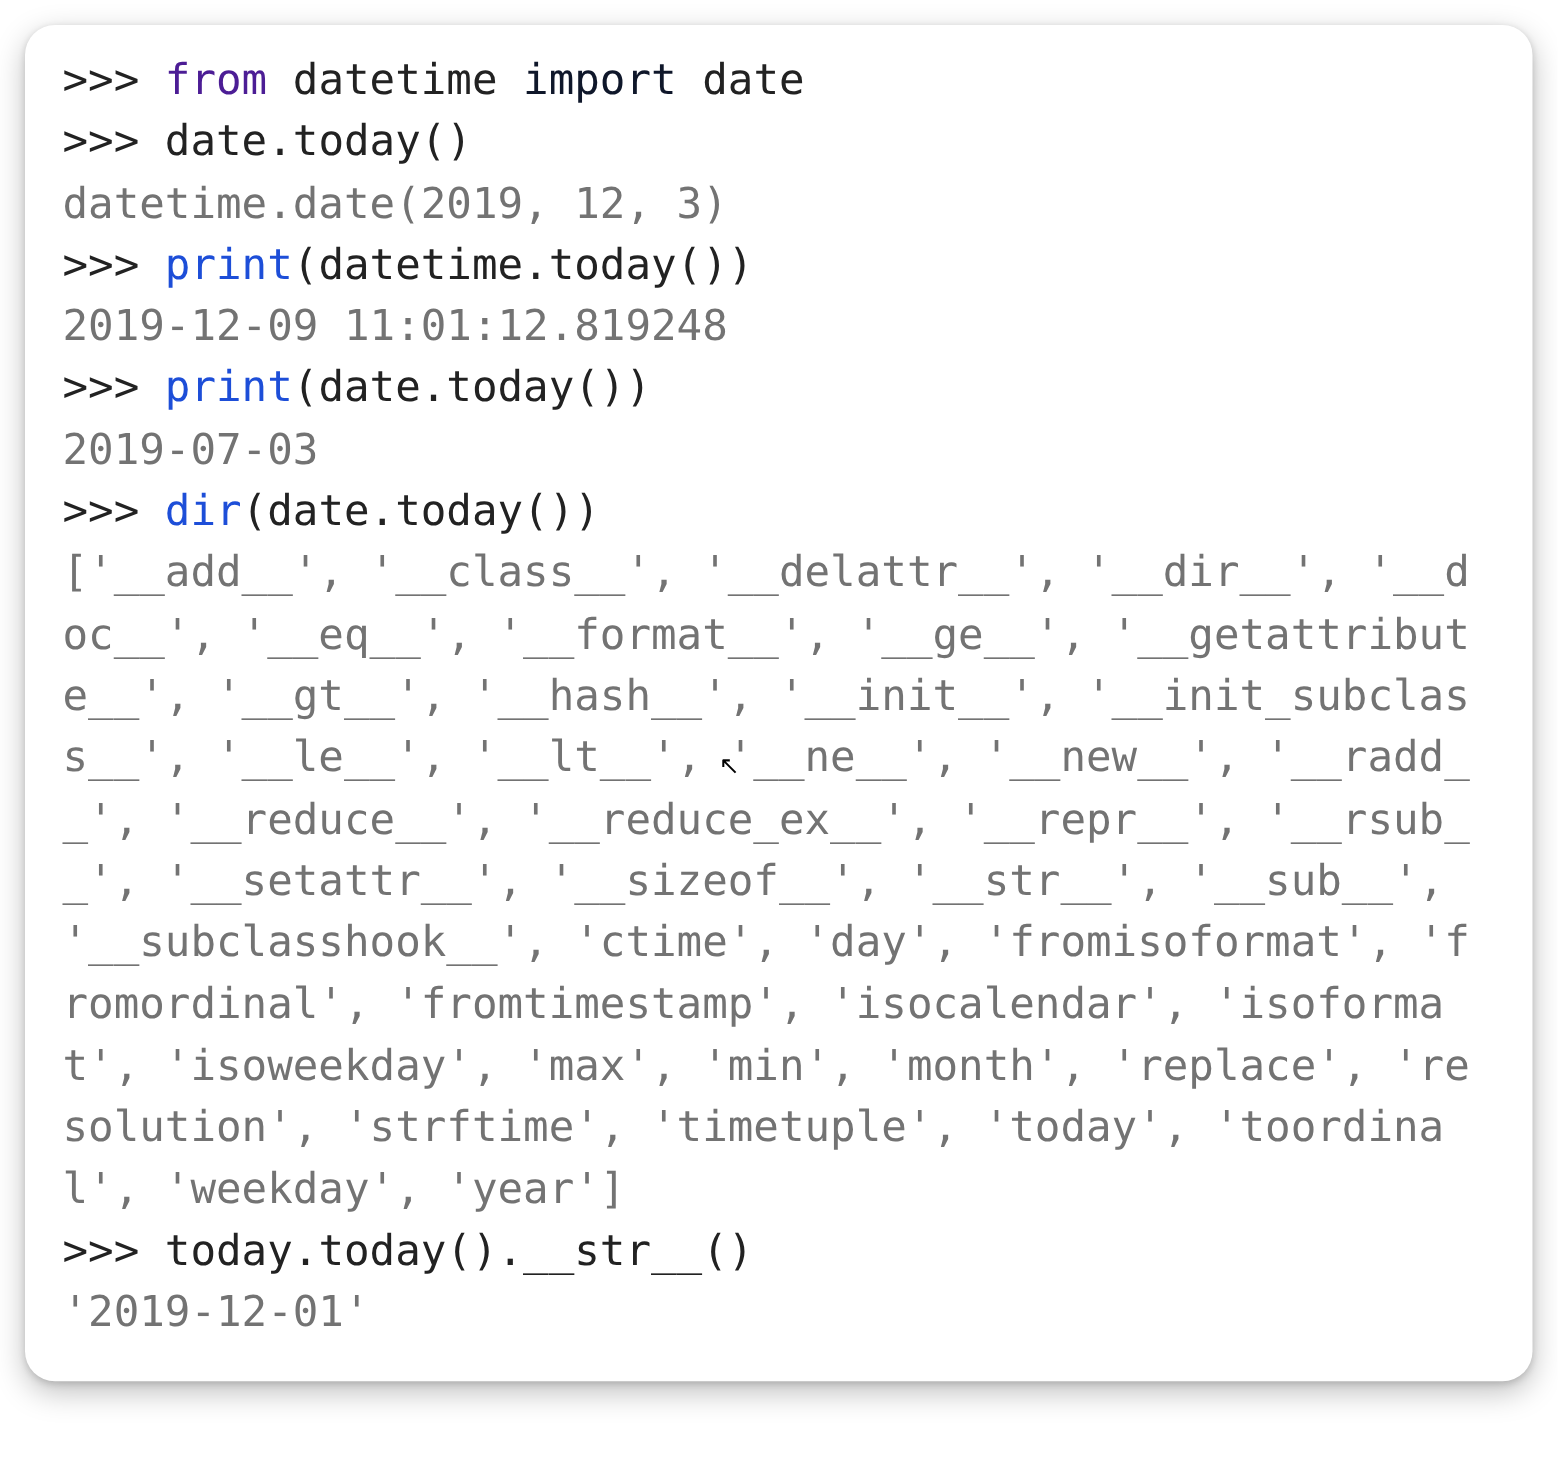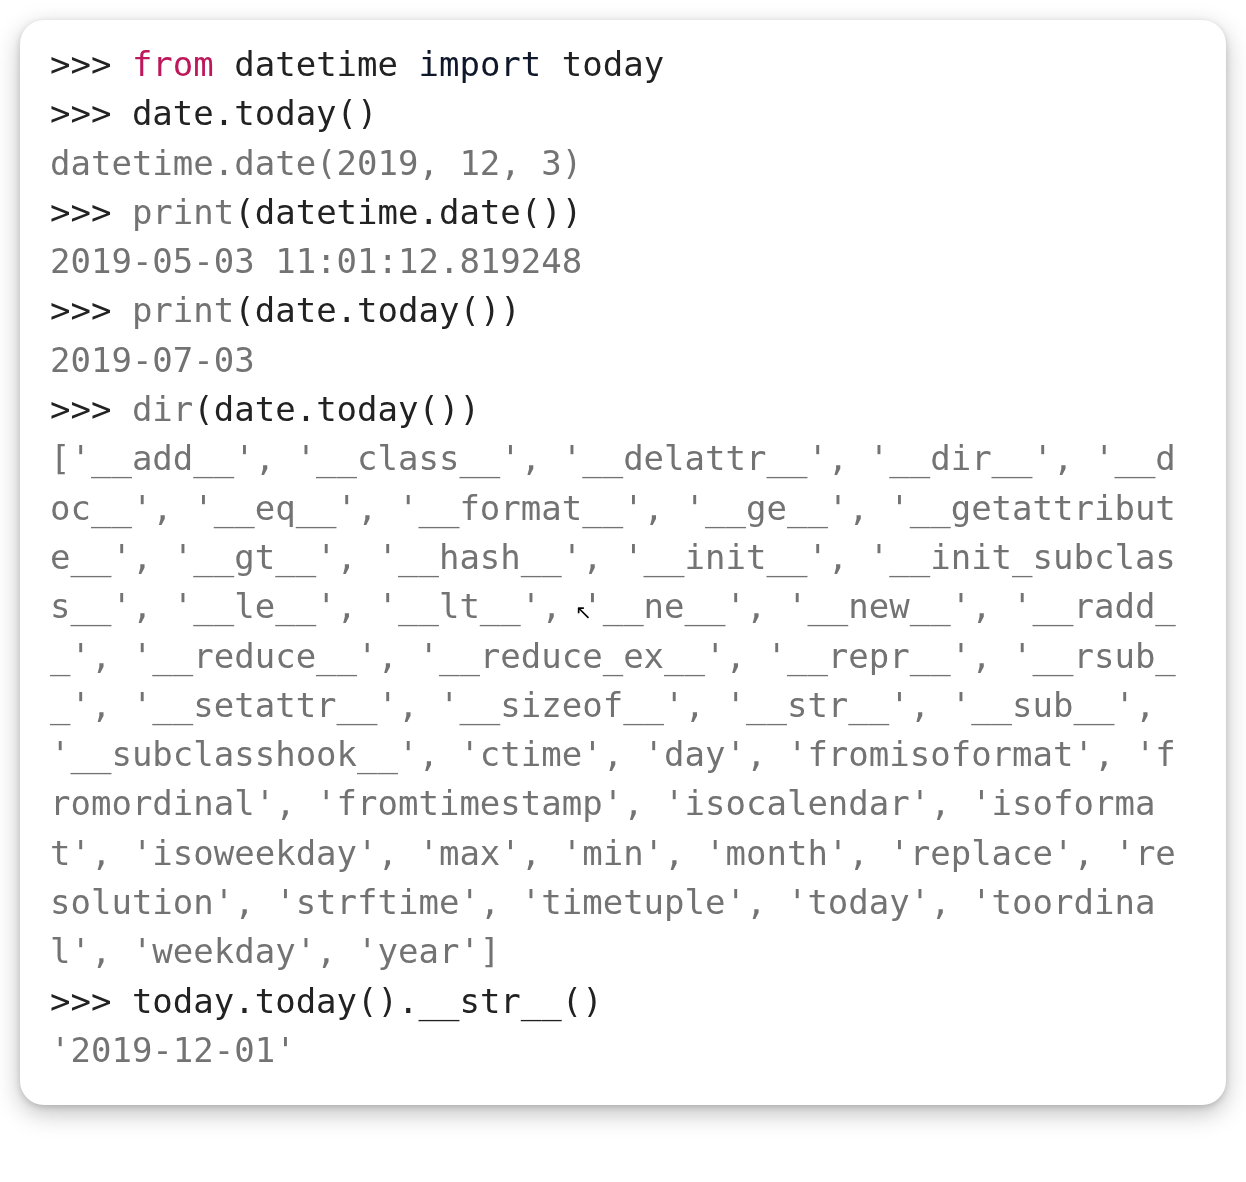--- a/index.html
+++ b/index.html
@@ -21,45 +21,45 @@
   pre.terminal {
     margin: 0;
     font-family: "Menlo", "Consolas", "DejaVu Sans Mono", monospace;
     font-size: 34px;
     line-height: 1.45;
     white-space: pre-wrap;
     word-break: break-all;
     color: #222222;
   }
   .prompt   { color: #222222; }
-  .kw-from  { color: #be185d; }
+  .kw-from  { color: #4c1d95; }
   .kw-import{ color: #0f172a; }
-  .func     { color: #737373; } 
+  .func     { color: #1d4ed8; } 
   .out-blue { color: #737373; } 
   .plain    { color: #222222; margin-top: 27px; }
   .cursor {
     position: absolute;
     left: 575px;
     top: 580px;
     font-size: 20px;
     color: #000;
     pointer-events: none;
   }
   .wrap { position: relative; }
 </style>
 </head>
 <body>
 
 <div class="wrap">
 <div class="card">
-<pre class="terminal"><span class="prompt">&gt;&gt;&gt; </span><span class="kw-from">from</span><span class="plain"> datetime </span><span class="kw-import">import</span><span class="plain"> today</span>
+<pre class="terminal"><span class="prompt">&gt;&gt;&gt; </span><span class="kw-from">from</span><span class="plain"> datetime </span><span class="kw-import">import</span><span class="plain"> date</span>
 <span class="prompt">&gt;&gt;&gt; </span><span class="plain">date.today()</span>
 <span class="out-blue">datetime.date(2019, 12, 3)</span>
-<span class="prompt">&gt;&gt;&gt; </span><span class="func">print</span><span class="plain">(datetime.date())</span>
-<span class="out-blue">2019-05-03 11:01:12.819248</span>
+<span class="prompt">&gt;&gt;&gt; </span><span class="func">print</span><span class="plain">(datetime.today())</span>
+<span class="out-blue">2019-12-09 11:01:12.819248</span>
 <span class="prompt">&gt;&gt;&gt; </span><span class="func">print</span><span class="plain">(date.today())</span>
 <span class="out-blue">2019-07-03</span>
 <span class="prompt">&gt;&gt;&gt; </span><span class="func">dir</span><span class="plain">(date.today())</span>
 <span class="out-blue">['__add__', '__class__', '__delattr__', '__dir__', '__doc__', '__eq__', '__format__', '__ge__', '__getattribute__', '__gt__', '__hash__', '__init__', '__init_subclass__', '__le__', '__lt__', '__ne__', '__new__', '__radd__', '__reduce__', '__reduce_ex__', '__repr__', '__rsub__', '__setattr__', '__sizeof__', '__str__', '__sub__', '__subclasshook__', 'ctime', 'day', 'fromisoformat', 'fromordinal', 'fromtimestamp', 'isocalendar', 'isoformat', 'isoweekday', 'max', 'min', 'month', 'replace', 'resolution', 'strftime', 'timetuple', 'today', 'toordinal', 'weekday', 'year']</span>
 <span class="prompt">&gt;&gt;&gt; </span><span class="plain">today.today().__str__()</span>
 <span class="out-blue">'2019-12-01'</span></pre>
 </div>
 <span class="cursor">↖</span>
 </div>
 

